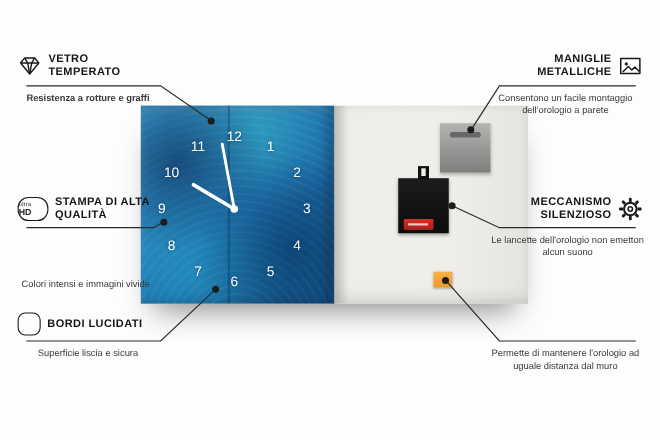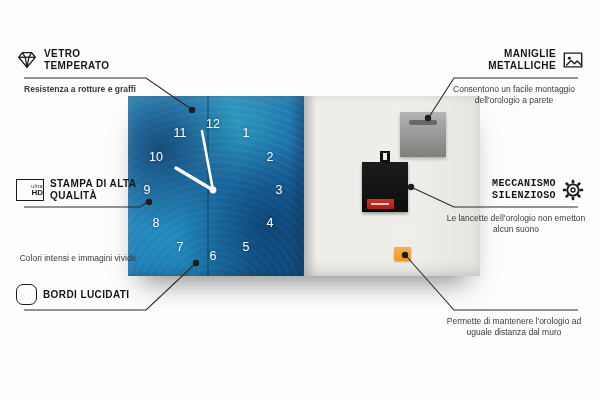--- a/index.html
+++ b/index.html
@@ -53,35 +53,35 @@
   #overlay{position:absolute;left:0;top:0;width:600px;height:400px;z-index:5;pointer-events:none;}
   
   .callout-title-row{position:absolute;display:flex;align-items:center;gap:6px;z-index:6;}
   .callout-title{font-size:10px;font-weight:bold;letter-spacing:0.4px;line-height:1.2;
     text-transform:uppercase;color:#151515;}
   .t-left .callout-title{text-align:left;}
   .t-right{flex-direction:row;}
   .t-right .callout-title{flex:1;text-align:right;}
   .callout-desc{position:absolute;z-index:6;font-size:8.5px;line-height:1.3;color:#3a3a3a;text-align:center;}
   .ico{flex:0 0 auto;display:flex;align-items:center;justify-content:center;}
-  .uhd-box{width:26px;height:20px;border:1.6px solid #1a1a1a;border-radius:0;
-    display:flex;flex-direction:column;align-items:flex-end;justify-content:center;line-height:1;}
+  .uhd-box{width:26px;height:20px;border:1.6px solid #1a1a1a;border-radius:10px;
+    display:flex;flex-direction:column;align-items:flex-start;justify-content:center;line-height:1;}
   .uhd-top{font-size:5px;letter-spacing:0.4px;}
   .uhd-bottom{font-size:8px;font-weight:bold;}
   .edge-box{width:19px;height:19px;border:1.6px solid #1a1a1a;border-radius:7px;}
   
   #c-vetro-title{left:16px;top:48px;width:132px;}
   #c-vetro-desc{left:10px;top:84px;width:140px;font-weight:bold;}
   #c-stampa-title{left:16px;top:178px;width:132px;}
   #c-stampa-desc{left:8px;top:213px;width:140px;margin-top:40px;}
   #c-bordi-title{left:16px;top:284px;width:132px;}
   #c-bordi-desc{left:8px;top:316px;width:144px;}
   #c-maniglie-title{left:452px;top:48px;width:132px;}
   #c-maniglie-desc{left:438px;top:84px;width:152px;}
-  #c-meccanismo-title{left:452px;top:178px;width:132px;font-family:Liberation Mono, monospace;}
+  #c-meccanismo-title{left:452px;top:178px;width:132px;}
   #c-meccanismo-desc{left:442px;top:213px;width:148px;}
   #c-distanziatore-title{left:452px;top:284px;width:132px;}
   #c-distanziatore-desc{left:436px;top:316px;width:156px;}
 </style>
 </head>
 <body>
 
 <div id="canvas">
 
   <div class="clock-wrap">
@@ -162,20 +162,21 @@
     <span class="callout-title">STAMPA DI ALTA QUALITÀ</span>
   </div>
   <div class="callout-desc" id="c-stampa-desc">Colori intensi e immagini vivide</div>
 
   <div class="callout-title-row t-left" id="c-bordi-title">
     <span class="ico">
       <span class="edge-box"></span>
     </span>
     <span class="callout-title">BORDI LUCIDATI</span>
   </div>
+  <div class="callout-desc" id="c-bordi-desc">Superficie liscia e sicura</div>
 
   <div class="callout-title-row t-right" id="c-maniglie-title">
     <span class="callout-title">MANIGLIE METALLICHE</span>
     <span class="ico">
       <svg width="22" height="22" viewBox="0 0 24 24" fill="none" stroke="#1a1a1a" stroke-width="1.5" stroke-linejoin="round">
         <rect x="2.5" y="4.5" width="19" height="15"></rect>
           <circle cx="8" cy="10" r="1.6" fill="#1a1a1a" stroke="none"></circle>
         <path d="M4.5 18 L10 12.5 L13.5 16 L16.5 13 L21 17.5"></path>
       </svg>
     </span>

